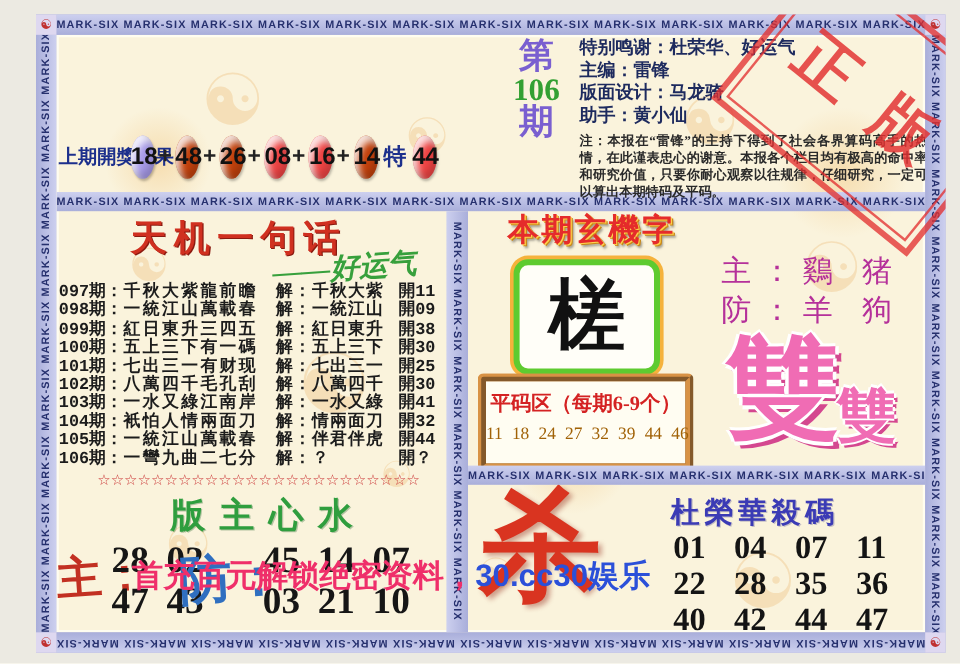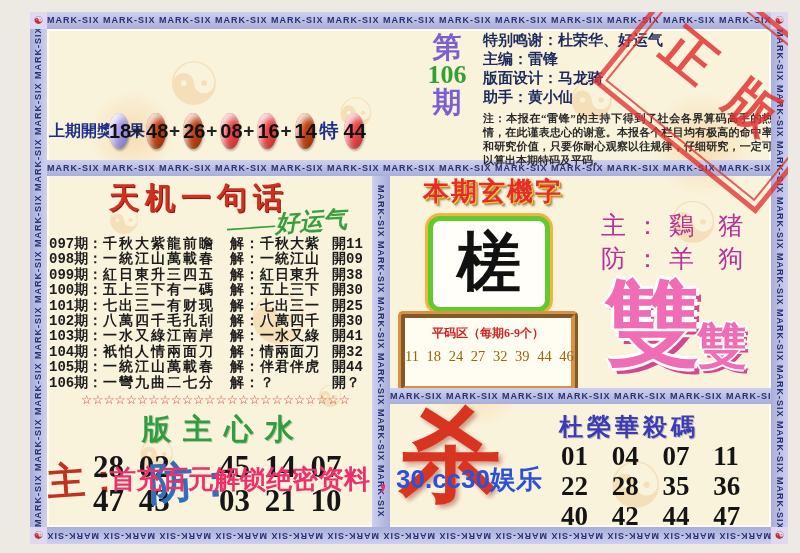--- a/index.html
+++ b/index.html
@@ -69,21 +69,21 @@
                  text-shadow:1px 1px 0 #ffd24d,2px 2px 0 #c8891a,3px 3px 2px rgba(0,0,0,.35);}
   .mystery-box{left:381px;top:187px;width:112px;height:86px;background:#fffef8;border:5px solid #5ecb30;border-radius:12px;
                box-shadow:0 0 0 3px #f5b23c;text-align:center;}
   .mystery-char{font-size:64px;font-weight:bold;color:#111;line-height:84px;}
   .zodiac{white-space:nowrap;font-weight:normal;color:#b5309a;font-size:25px;letter-spacing:9px;}
   .double-big{left:558px;top:248px;font-size:95px;font-weight:bold;color:#f06cb4;line-height:1;
      text-shadow:-3px 0 0 #fff,3px 0 0 #fff,0 -3px 0 #fff,0 3px 0 #fff,5px 6px 0 #d4478f;}
   .double-small{left:650px;top:292px;font-size:50px;font-weight:bold;color:#f06cb4;line-height:1;
      text-shadow:-2px 0 0 #fff,2px 0 0 #fff,0 -2px 0 #fff,0 2px 0 #fff,3px 4px 0 #d4478f;}
   .pingma-box{left:351px;top:282px;width:166px;height:68px;background:#fffdf2;border:7px ridge #d89245;border-radius:5px;text-align:center;}
-  .pingma-title{font-size:12px;font-weight:bold;color:#d42222;margin-top:7px;white-space:nowrap;}
+  .pingma-title{font-size:17px;font-weight:bold;color:#d42222;margin-top:7px;white-space:nowrap;}
   .pingma-nums{font-size:14.5px;font-weight:normal;color:#a16207;margin-top:6px;word-spacing:4px;white-space:nowrap;}
 
   .kill-char{left:352px;top:376px;font-size:102px;font-weight:bold;color:#d93420;line-height:1;z-index:2;
              text-shadow:3px 3px 4px rgba(140,30,15,.4);}
   .kill-title{left:512px;top:382px;font-size:24px;font-weight:bold;color:#3b3bb5;letter-spacing:4px;white-space:nowrap;
               text-shadow:1px 1px 0 rgba(30,30,120,.25);}
   .kill-rows{left:514px;top:412px;font-size:27px;font-weight:bold;color:#141414;line-height:30px;word-spacing:17px;white-space:nowrap;}
 
   .stamp{position:absolute;left:590px;top:-8px;width:200px;height:152px;border:5px solid rgba(226,48,48,.88);
          outline:2px solid rgba(226,48,48,.88);outline-offset:-11px;transform:rotate(39deg);z-index:40;opacity:.88;

